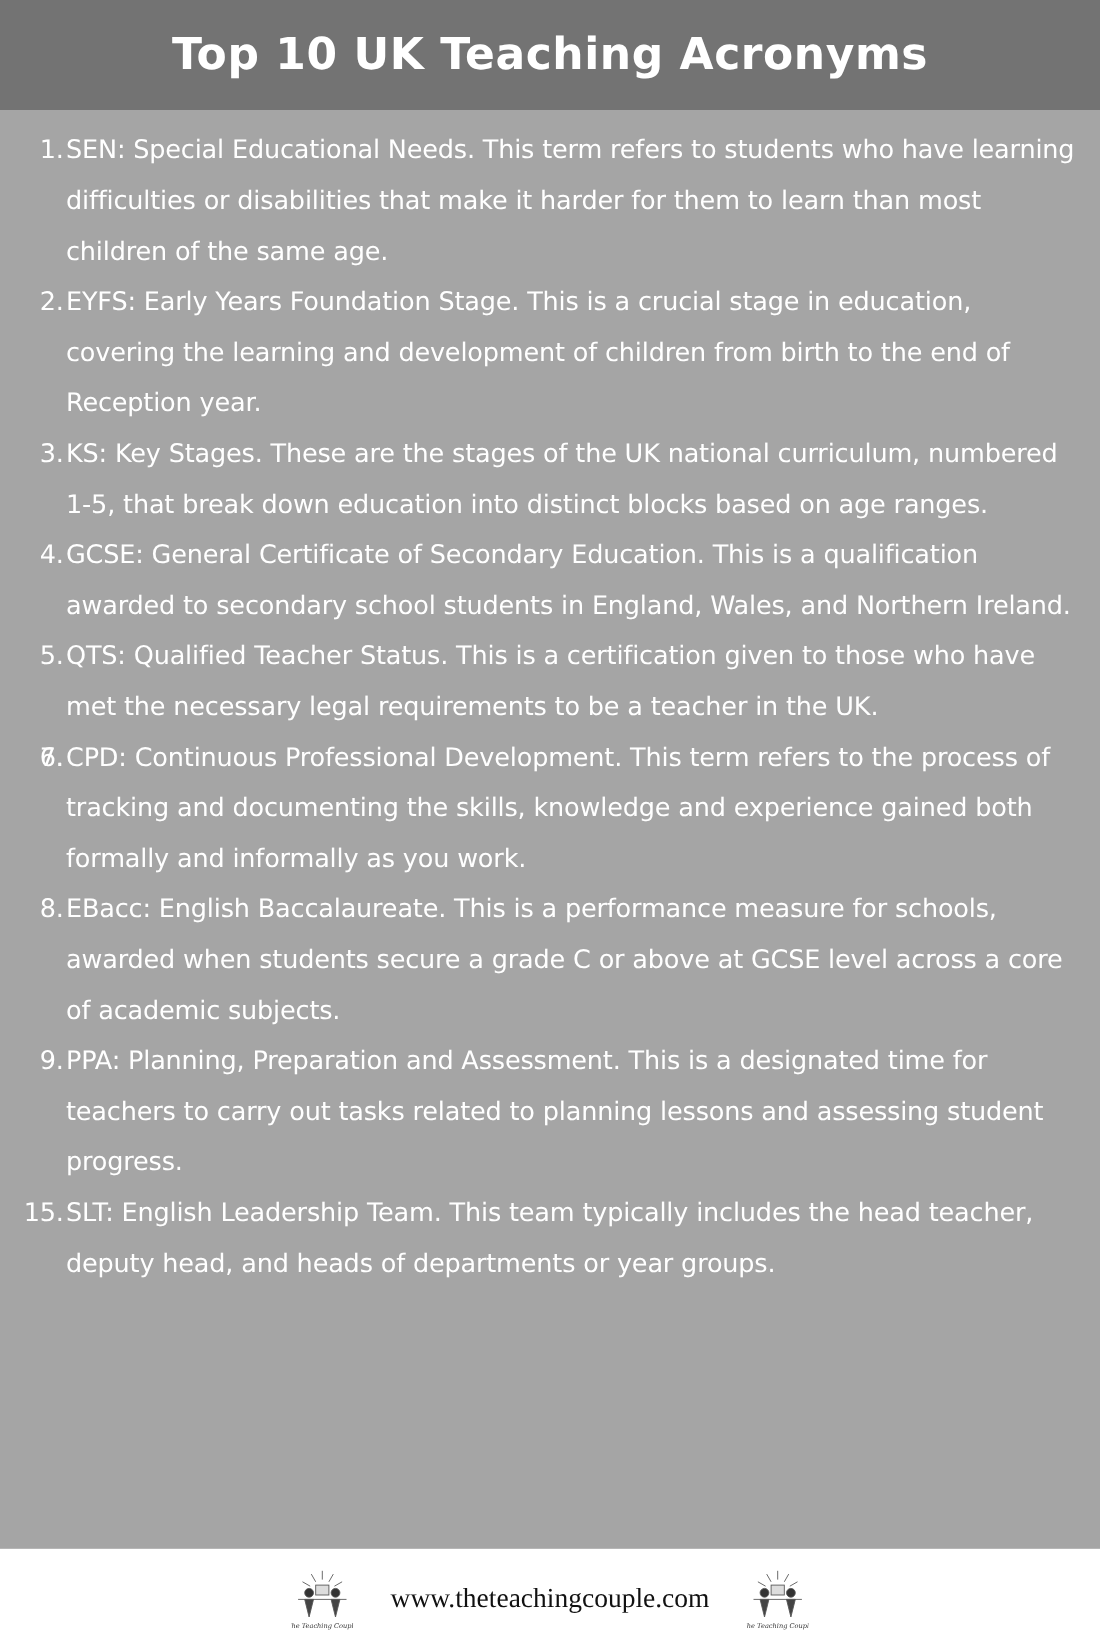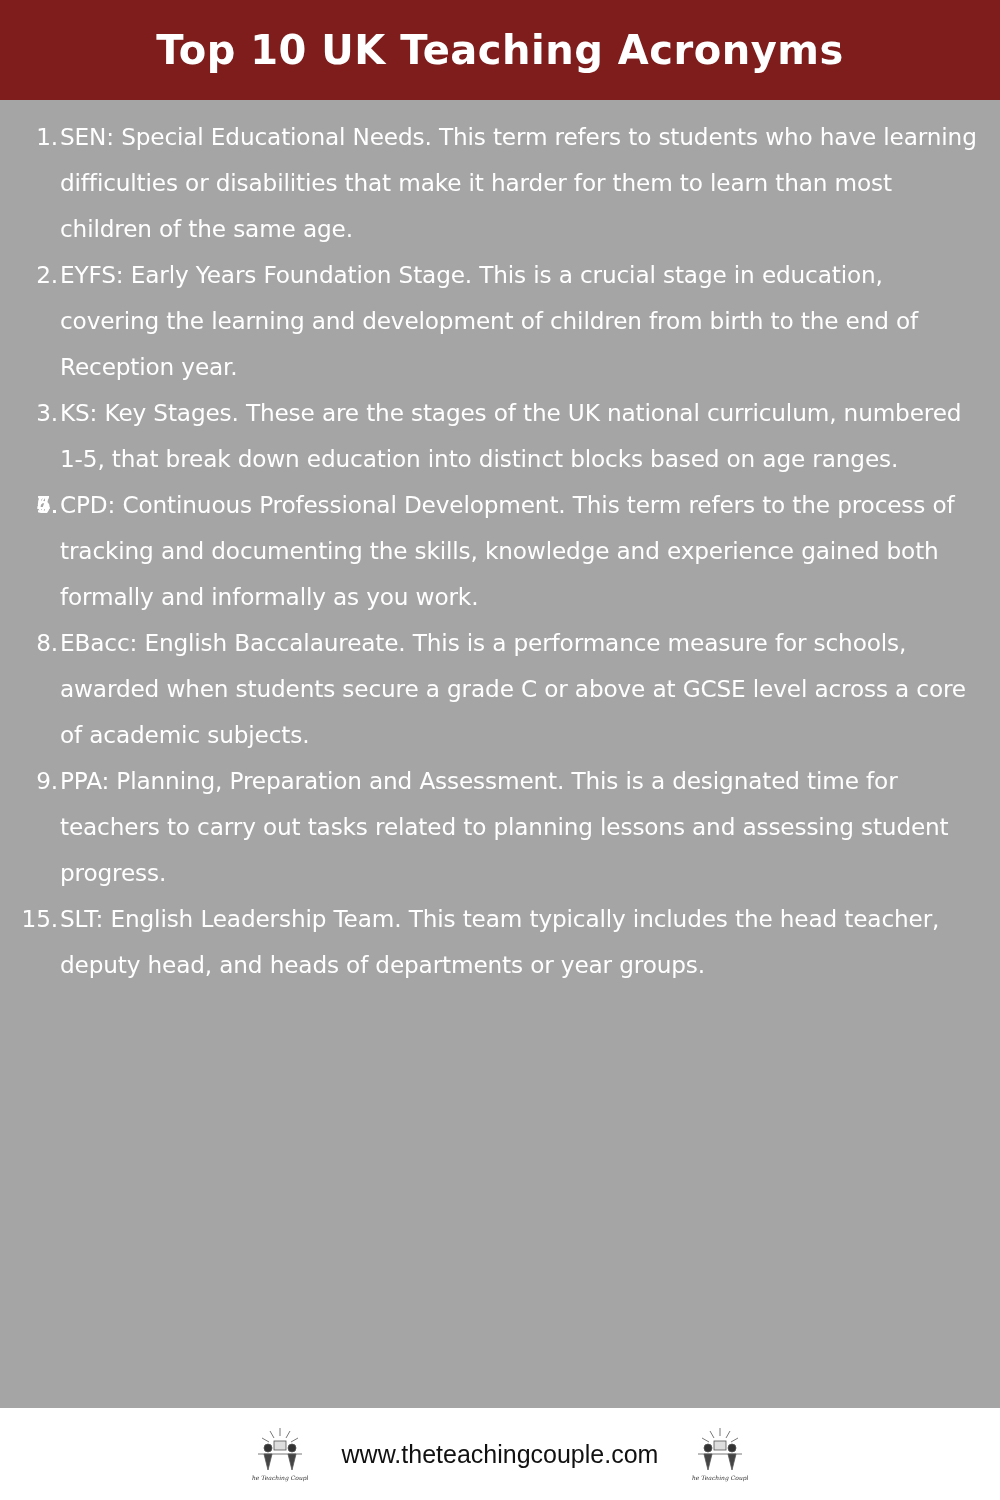--- a/index.html
+++ b/index.html
@@ -4,21 +4,21 @@
   <style>
     html, body { margin: 0; padding: 0; }
     body {
       width: 1000px; height: 1500px; overflow: hidden;
       background: #a5a5a5;
       font-family: "DejaVu Sans", sans-serif;
       position: relative;
     }
     .header {
       position: absolute; left: 0; top: 0; width: 1000px; height: 100px;
-      background: #7f1d1d;
+      background: #737373;
       display: flex; align-items: center; justify-content: center;
     }
     .header h1 {
       margin: 0; color: #ffffff; font-weight: bold;
       font-size: 40px; letter-spacing: 0.5px;
       font-family: "DejaVu Sans", sans-serif;
     }
     .content {
       position: absolute; left: 0; top: 100px; width: 1000px; height: 1308px;
       background: #a5a5a5;
@@ -36,38 +36,38 @@
       position: absolute; right: 942px; top: 0;
       white-space: nowrap;
     }
     .footer {
       position: absolute; left: 0; top: 1408px; width: 1000px; height: 92px;
       background: #ffffff;
       display: flex; align-items: center; justify-content: center;
     }
     .footer .url {
       color: #111111; font-size: 25px; margin: 0 34px;
-      font-family: Liberation Sans, sans-serif;
+      font-family: Liberation Serif, serif;
     }
     .logo { width: 56px; height: 60px; display: block; }
   </style>
 </head>
 <body>
 
 <div class="header">
   <h1>Top 10 UK Teaching Acronyms</h1>
 </div>
 
 <div class="content">
   <ol class="items">
     <li><span class="num">1.</span><span>SEN: Special Educational Needs. This term refers to students who have learning difficulties or disabilities that make it harder for them to learn than most children of the same age.</span></li>
     <li><span class="num">2.</span><span>EYFS: Early Years Foundation Stage. This is a crucial stage in education, covering the learning and development of children from birth to the end of Reception year.</span></li>
     <li><span class="num">3.</span><span>KS: Key Stages. These are the stages of the UK national curriculum, numbered 1-5, that break down education into distinct blocks based on age ranges.</span></li>
-    <li><span class="num">4.</span></li>
-    <li><span class="num">5.</span></li>
+    <li><span class="num">4.</span><span>GCSE: General Certificate of Secondary Education. This is a qualification awarded to secondary school students in England, Wales, and Northern Ireland.</span></li>
+    <li><span class="num">5.</span><span>QTS: Qualified Teacher Status. This is a certification given to those who have met the necessary legal requirements to be a teacher in the UK.</span></li>
     <li><span class="num">6.</span></li>
     <li><span class="num">7.</span><span>CPD: Continuous Professional Development. This term refers to the process of tracking and documenting the skills, knowledge and experience gained both formally and informally as you work.</span></li>
     <li><span class="num">8.</span><span>EBacc: English Baccalaureate. This is a performance measure for schools, awarded when students secure a grade C or above at GCSE level across a core of academic subjects.</span></li>
     <li><span class="num">9.</span><span>PPA: Planning, Preparation and Assessment. This is a designated time for teachers to carry out tasks related to planning lessons and assessing student progress.</span></li>
     <li><span class="num">15.</span><span>SLT: English Leadership Team. This team typically includes the head teacher, deputy head, and heads of departments or year groups.</span></li>
   </ol>
 </div>
 
 <div class="footer">
   <svg class="logo" viewBox="0 0 56 60">

